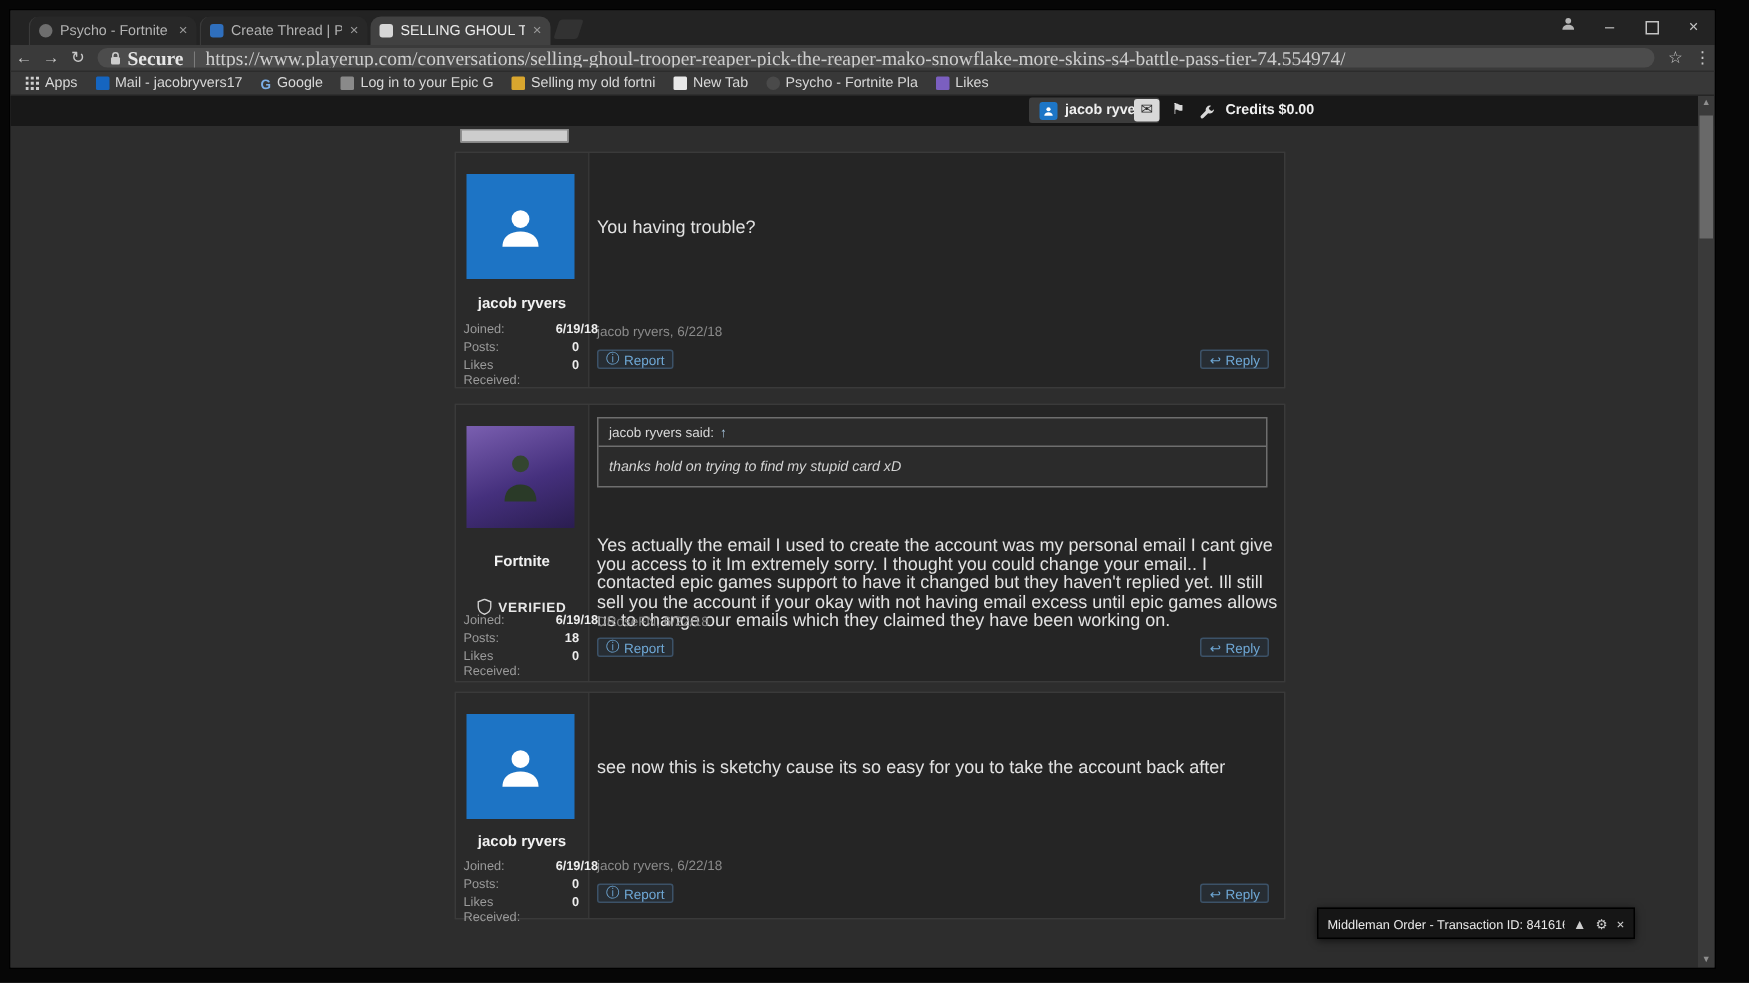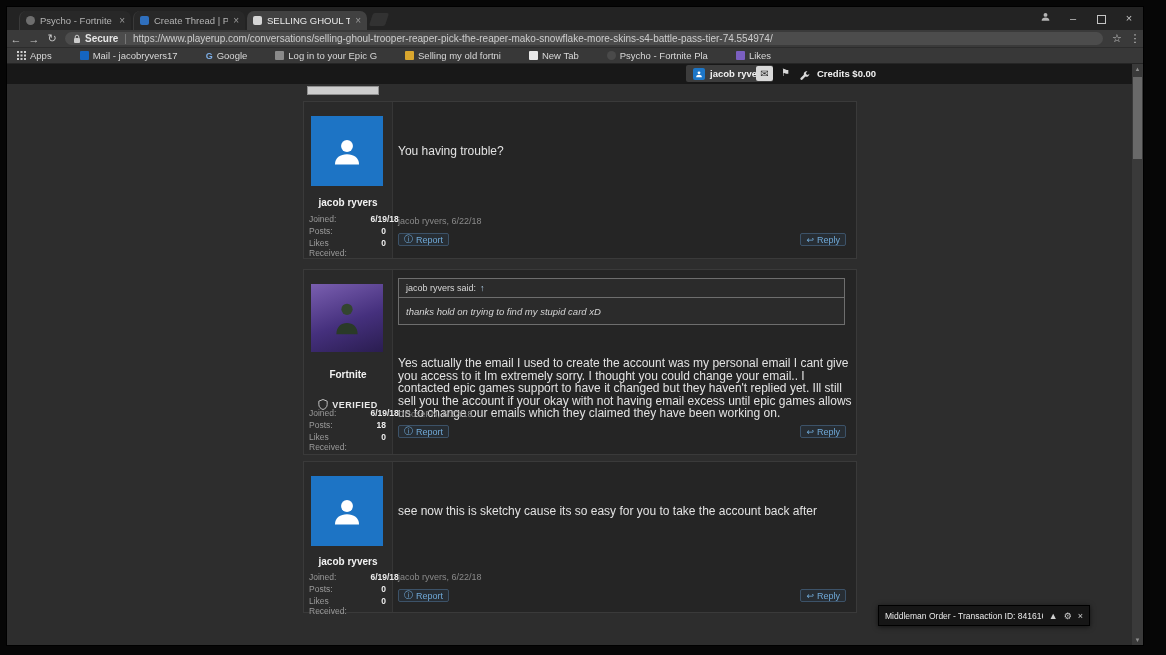--- a/index.html
+++ b/index.html
@@ -14,29 +14,29 @@
   .tab-title{white-space:nowrap;overflow:hidden;flex:1;}
   .tab-close{font-size:10px;color:#9a9a9a;flex:0 0 auto;}
   .newtab{position:absolute;left:364px;top:6px;width:16px;height:13px;background:#323232;transform:skewX(-18deg);border-radius:2px;}
   .winctl{position:absolute;right:0;top:0;height:23px;display:flex;align-items:center;}
   .wbtn{width:28px;text-align:center;color:#c4c4c4;font-size:11px;line-height:23px;}
   .maxbox{display:inline-block;width:7px;height:7px;border:1px solid #c4c4c4;vertical-align:middle;}
 
   
   .toolbar{position:absolute;top:23px;left:0;right:0;height:18px;background:#3a3a3a;display:flex;align-items:center;border-bottom:1px solid #2c2c2c;box-sizing:border-box;}
   .navbtn{color:#c9c9c9;font-size:11px;width:18px;text-align:center;flex:0 0 auto;}
-  .omnibox{height:13px;background:#4c4c4c;border-radius:7px;flex:1;margin:16px 4px;display:flex;align-items:center;padding:0 8px;font-size:10px;color:#d5d5d5;overflow:hidden;min-width:0;}
+  .omnibox{height:13px;background:#4c4c4c;border-radius:7px;flex:1;margin:16px 4px;display:flex;align-items:center;padding:0 8px;font-size:13px;color:#d5d5d5;overflow:hidden;min-width:0;font-family:Liberation Serif, serif;}
   .secure{font-weight:bold;color:#e6e6e6;margin-left:4px;white-space:nowrap;}
   .obx-div{color:#808080;margin:0 6px;}
   .url{white-space:nowrap;overflow:hidden;color:#cdcdcd;min-width:0;}
   .star{color:#c9c9c9;font-size:11px;width:20px;text-align:center;flex:0 0 auto;}
   .kebab{color:#c9c9c9;font-size:11px;width:16px;text-align:center;flex:0 0 auto;}
 
   
-  .bmbar{position:absolute;top:41px;left:0;right:0;height:16px;background:#383838;border-bottom:1px solid #252525;display:flex;align-items:center;padding:0 10px;gap:28px;font-size:9.5px;color:#d8d8d8;box-sizing:border-box;}
+  .bmbar{position:absolute;top:41px;left:0;right:0;height:16px;background:#383838;border-bottom:1px solid #252525;display:flex;align-items:center;padding:0 10px;gap:12px;font-size:9.5px;color:#d8d8d8;box-sizing:border-box;}
   .bm{display:flex;align-items:center;gap:4px;white-space:nowrap;}
   .bm-ico{width:9px;height:9px;border-radius:1px;display:inline-block;flex:0 0 auto;}
   .bm-g{color:#7daee6;font-weight:bold;font-size:9px;}
 
   
   .viewport{position:absolute;top:57px;left:0;width:1136px;height:581px;background:#2d2d2d;overflow:hidden;}
   .sitenav{position:absolute;top:0;left:0;right:0;height:20px;background:#181818;}
   .user-chip{position:absolute;left:679px;top:1px;height:17px;background:#3c3c3c;display:flex;align-items:center;gap:5px;padding:0 7px;border-radius:2px;font-size:9.5px;font-weight:bold;color:#f0f0f0;}
   .chip-avatar{width:12px;height:12px;background:#1d76c7;border-radius:2px;display:flex;align-items:center;justify-content:center;}
   .mailbox{position:absolute;left:749px;top:2px;width:17px;height:15px;background:#d9d9d9;border-radius:2px;color:#2b2b2b;font-size:10px;text-align:center;line-height:15px;}

